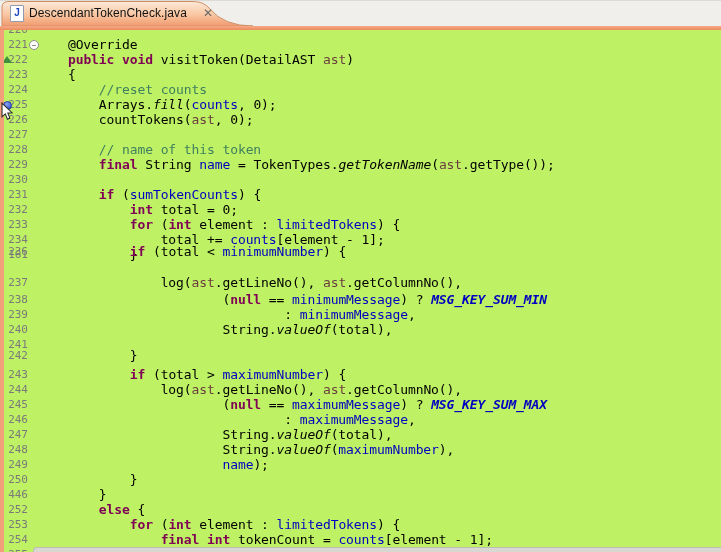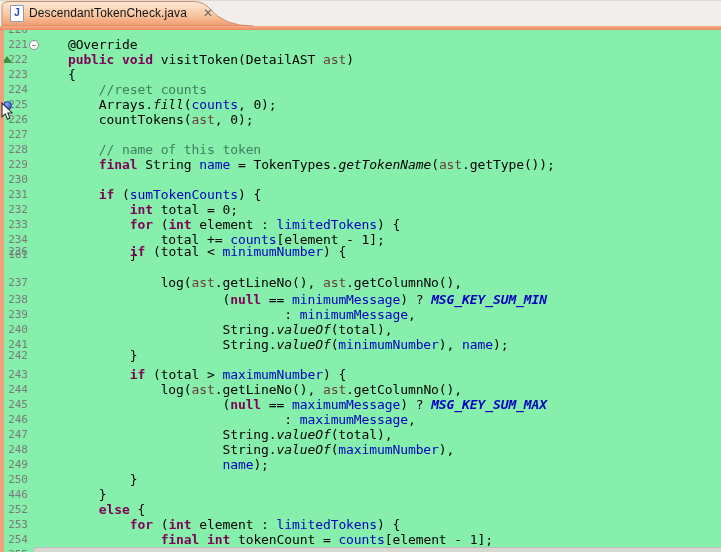--- a/index.html
+++ b/index.html
@@ -29,21 +29,21 @@
   }
   #tab-title{
     position:absolute;left:28px;top:6px;
     font:12px "Liberation Sans",sans-serif;color:#121212;letter-spacing:0.1px;
   }
   #tab-close{
     position:absolute;left:202px;top:6px;
     font:bold 12px "DejaVu Sans",sans-serif;color:#6a6a6a;cursor:default;
   }
   
-  #code-area{position:absolute;top:0;left:0;width:721px;height:552px;overflow:hidden;z-index:1;background:#86efac;}
+  #code-area{position:absolute;top:0;left:0;width:721px;height:552px;overflow:hidden;z-index:1;background:#bef264;}
   .row{position:absolute;left:0;width:721px;height:15px;}
   .num{
     position:absolute;left:0;top:0;width:28px;text-align:right;
     font-size:11px;line-height:15px;color:#7a7a7a;
   }
   .code{
     position:absolute;left:37px;top:0;white-space:pre;
     font-size:13px;line-height:15px;letter-spacing:-0.1px;color:#000;
   }
   .t-d{color:#000000;}
@@ -167,21 +167,20 @@
       <div class="row" style="top: 307px;">
         <span class="num">239</span>
         <span class="code"><span class="t-d">                                : </span><span class="t-f">minimumMessage</span><span class="t-d">,</span></span>
       </div>
       <div class="row" style="top: 322px;">
         <span class="num">240</span>
         <span class="code"><span class="t-d">                        String.</span><span class="t-sm">valueOf</span><span class="t-d">(total),</span></span>
       </div>
       <div class="row" style="top: 337px;">
         <span class="num">241</span>
-        <span class="code"><span class="t-d">                        String.</span><span class="t-sm">valueOf</span><span class="t-d">(</span><span class="t-f">minimumNumber</span><span class="t-d">), </span><span class="t-f">name</span><span class="t-d">);</span></span>
       </div>
       <div class="row" style="top: 348px; padding-left: 33px;">
         <span class="num">242</span>
         <span class="code"><span class="t-d">            }</span></span>
       </div>
       <div class="row" style="top: 367px;">
         <span class="num">243</span>
         <span class="code"><span class="t-d">            </span><span class="t-k">if</span><span class="t-d"> (total &gt; </span><span class="t-f">maximumNumber</span><span class="t-d">) {</span></span>
       </div>
       <div class="row" style="top: 382px;">

